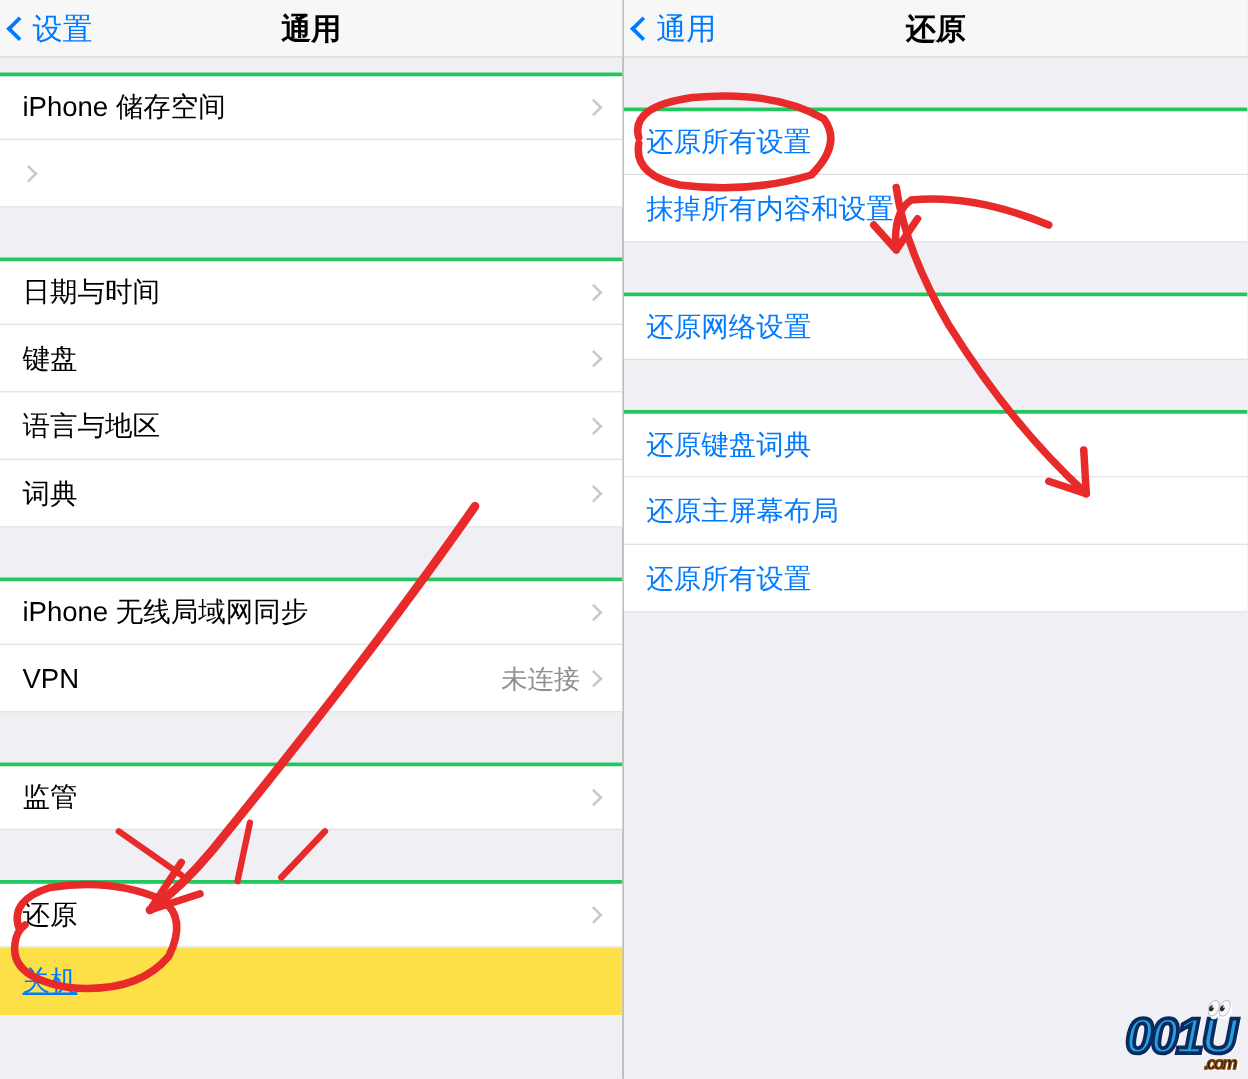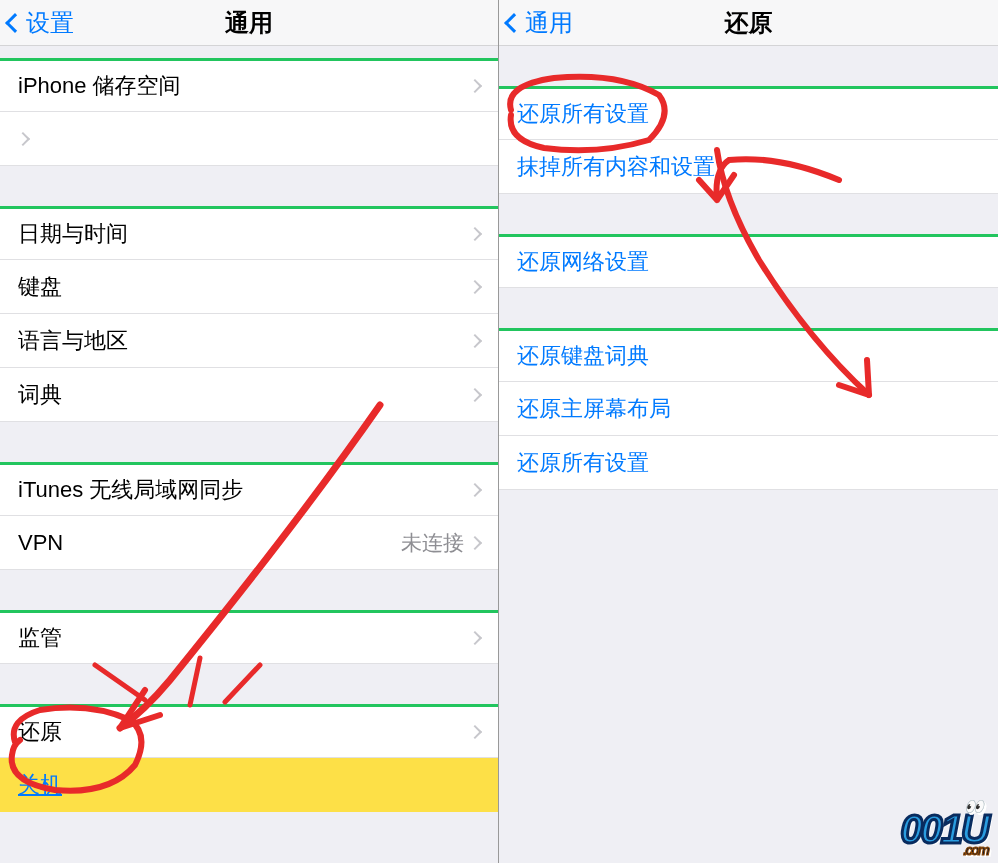--- a/index.html
+++ b/index.html
@@ -186,21 +186,21 @@
     <span class="row-label">语言与地区</span>
     <span class="row-chevron"></span>
   </div>
   <div class="row">
     <span class="row-label">词典</span>
     <span class="row-chevron"></span>
   </div>
 
   <div class="group-spacer"></div>
   <div class="row first">
-    <span class="row-label">iTunes 无线局域网同步</span>
+    <span class="row-label">iPhone 无线局域网同步</span>
     <span class="row-chevron"></span>
   </div>
   <div class="row">
     <span class="row-label">VPN</span>
     <span class="row-value">未连接</span>
     <span class="row-chevron"></span>
   </div>
 
   <div class="group-spacer"></div>
   <div class="row first">

